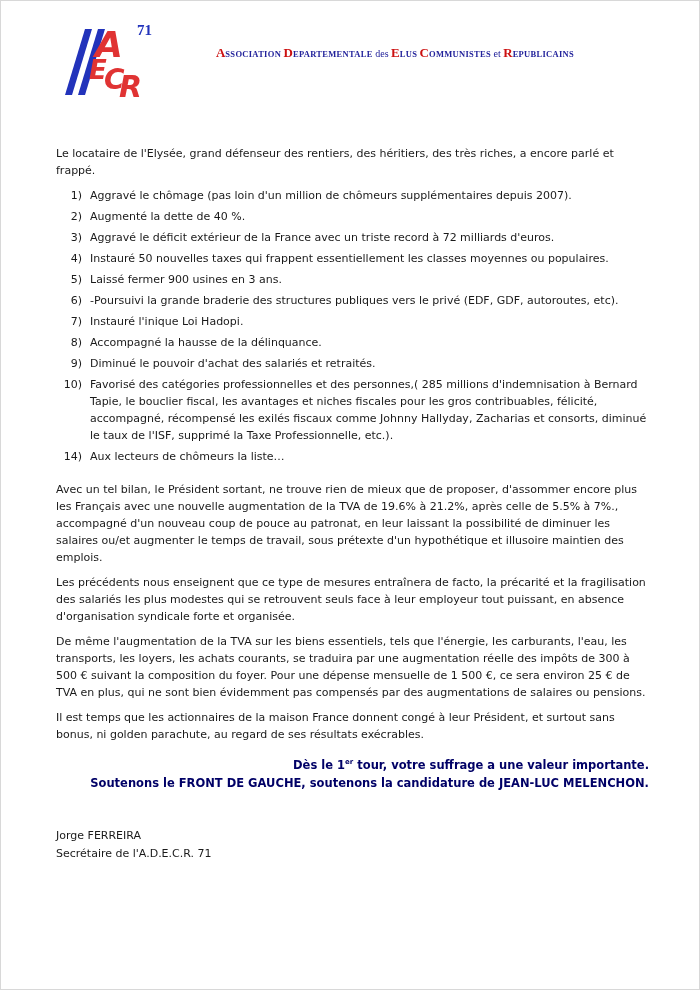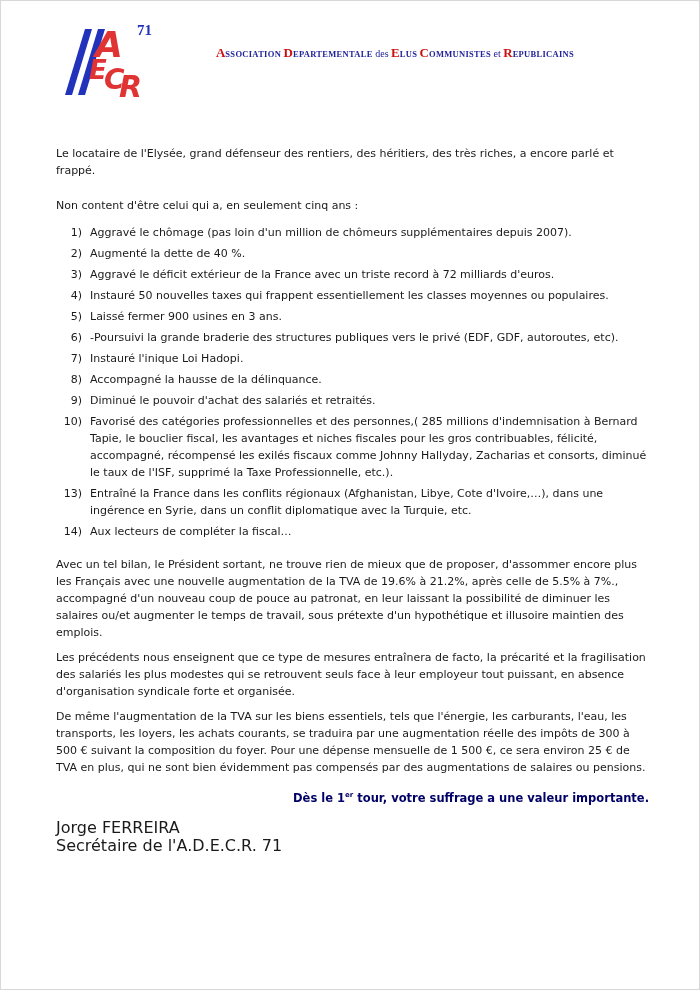--- a/index.html
+++ b/index.html
@@ -35,21 +35,21 @@
   .glist{margin:0 0 0 0;}
   .list-row{display:flex;margin:0 0 4px 0;}
   .list-num{flex:0 0 26px;text-align:right;padding-right:8px;}
   .list-txt{flex:1;}
   .closing{margin-top:16px;}
   .slogan{
     text-align:right;font-weight:bold;color:#000066;
     font-size:11.5px;line-height:18px;margin-top:10px;
   }
   .slogan sup{font-size:7px;vertical-align:super;}
-  .signature{margin-top:12px;font-size:16px;line-height:18px;}
+  .signature{margin-top:35px;font-size:11px;line-height:18px;}
 </style>
 </head>
 <body>
 
 <div class="page">
 
   <svg class="logo" viewBox="0 0 104 84" aria-hidden="true">
     <polygon points="4,78 24,12 31,12 11,78" fill="#2233bb"></polygon>
     <polygon points="17,78 37,12 44,12 24,78" fill="#2233bb"></polygon>
     <text x="34" y="40" font-family="DejaVu Sans, sans-serif" font-size="36" font-style="italic" font-weight="bold" fill="#e03333">A</text>
@@ -59,21 +59,20 @@
     <text x="76" y="18" font-family="Liberation Serif, serif" font-size="15" font-weight="bold" fill="#2233bb">71</text>
   </svg>
 
   <div class="org-line" id="org-line"><span class="org-init">A</span><span class="org-rest">SSOCIATION </span><span class="org-init">D</span><span class="org-rest">EPARTEMENTALE</span><span class="org-plain"> des </span><span class="org-init">E</span><span class="org-rest">LUS </span><span class="org-init">C</span><span class="org-rest">OMMUNISTES</span><span class="org-plain"> et </span><span class="org-init">R</span><span class="org-rest">EPUBLICAINS</span></div>
 
   <div class="title-block">
   </div>
 
   <div class="content">
     <p class="para">Le locataire de l'Elysée, grand défenseur des rentiers, des héritiers, des très riches, a encore parlé et frappé.</p>
-    <p class="para list-intro">Non content d'être celui qui a, en seulement cinq ans :</p>
 
     <div class="glist" id="grievance-list">
         <div class="list-row">
           <span class="list-num">1)</span>
           <span class="list-txt">Aggravé le chômage (pas loin d'un million de chômeurs supplémentaires depuis 2007).</span>
         </div>
         <div class="list-row">
           <span class="list-num">2)</span>
           <span class="list-txt">Augmenté la dette de 40 %.</span>
         </div>
@@ -103,37 +102,35 @@
         </div>
         <div class="list-row">
           <span class="list-num">9)</span>
           <span class="list-txt">Diminué le pouvoir d'achat des salariés et retraités.</span>
         </div>
         <div class="list-row">
           <span class="list-num">10)</span>
           <span class="list-txt">Favorisé des catégories professionnelles et des personnes,( 285 millions d'indemnisation à Bernard Tapie, le bouclier fiscal, les avantages et niches fiscales pour les gros contribuables, félicité, accompagné, récompensé les exilés fiscaux comme Johnny Hallyday, Zacharias et consorts, diminué le taux de l'ISF, supprimé la Taxe Professionnelle, etc.).</span>
         </div>
         <div class="list-row">
-          <span class="list-num">13)</span>
-          <span class="list-txt">Entraîné la France dans les conflits régionaux (Afghanistan, Libye, Cote d'Ivoire,…), dans une ingérence en Syrie, dans un conflit diplomatique avec la Turquie, etc.</span>
-        </div>
-        <div class="list-row">
           <span class="list-num">14)</span>
-          <span class="list-txt">Aux lecteurs de compléter la fiscal…</span>
+          <span class="list-txt">Aux lecteurs de chômeurs la liste…</span>
         </div>
       </div>
 
     <div class="closing" id="closing-paragraphs">
         <p class="para">Avec un tel bilan, le Président sortant, ne trouve rien de mieux que de proposer, d'assommer encore plus les Français avec une nouvelle augmentation de la TVA de 19.6% à 21.2%, après celle de 5.5% à 7%., accompagné d'un nouveau coup de pouce au patronat, en leur laissant la possibilité de diminuer les salaires ou/et augmenter le temps de travail, sous prétexte d'un hypothétique et illusoire maintien des emplois.</p>
         <p class="para">Les précédents nous enseignent que ce type de mesures entraînera de facto, la précarité et la fragilisation des salariés les plus modestes qui se retrouvent seuls face à leur employeur tout puissant, en absence d'organisation syndicale forte et organisée.</p>
         <p class="para">De même l'augmentation de la TVA sur les biens essentiels, tels que l'énergie, les carburants, l'eau, les transports, les loyers, les achats courants, se traduira par une augmentation réelle des impôts de 300 à 500 € suivant la composition du foyer. Pour une dépense mensuelle de 1 500 €, ce sera environ 25 € de TVA en plus, qui ne sont bien évidemment pas compensés par des augmentations de salaires ou pensions.</p>
+        <p class="para">Il est temps que les actionnaires de la maison France donnent congé à leur Président, et surtout sans bonus, ni golden parachute, au regard de ses résultats exécrables.</p>
       </div>
 
     <div class="slogan">
       <span>Dès le 1</span><sup>er</sup><span> tour, votre suffrage a une valeur importante.</span>
     </div>
+    <div class="slogan" style="margin-top:0;">Soutenons le FRONT DE GAUCHE, soutenons la candidature de JEAN-LUC MELENCHON.</div>
 
     <div class="signature">
       <div>Jorge FERREIRA</div>
       <div>Secrétaire de l'A.D.E.C.R. 71</div>
     </div>
   </div>
 </div>
 
 </body></html>

